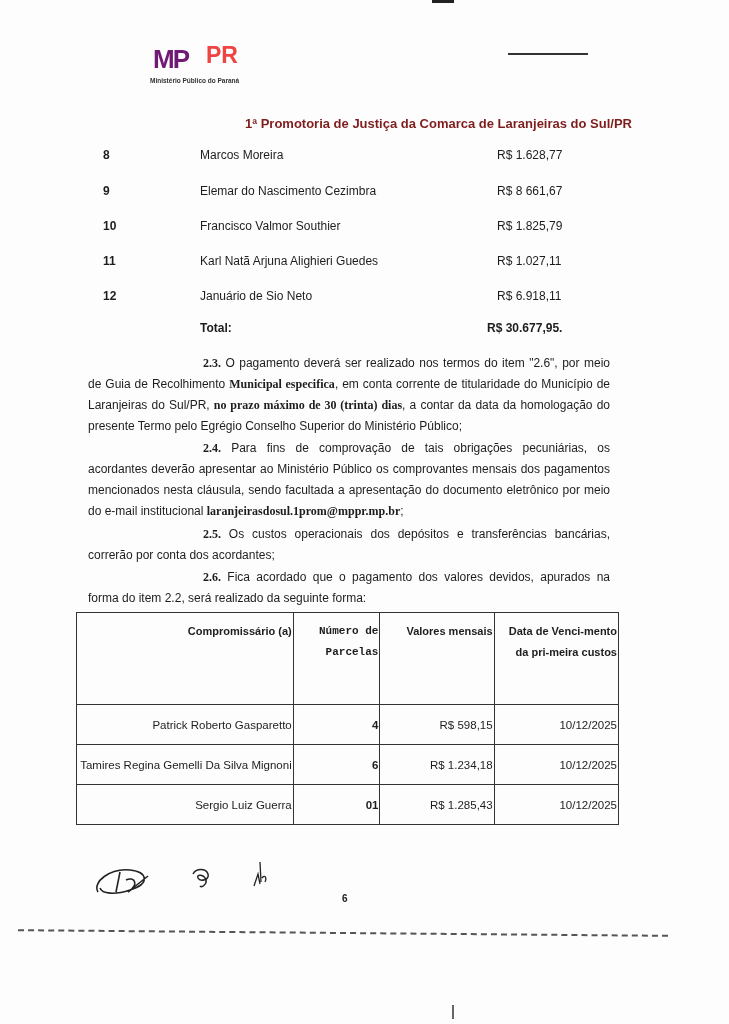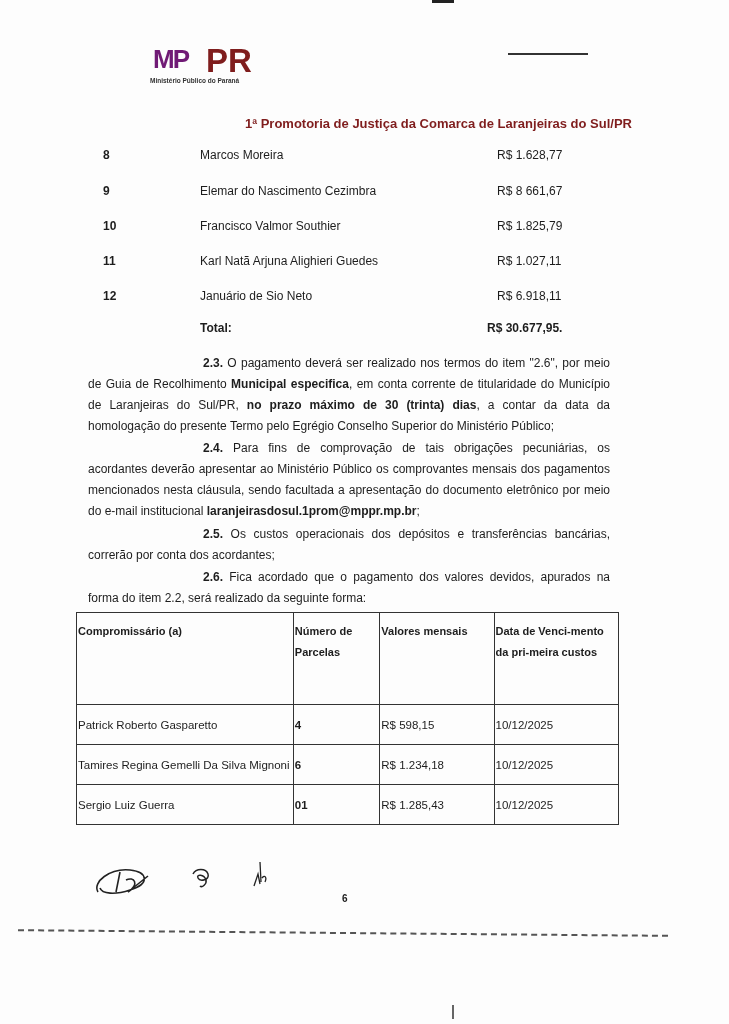--- a/index.html
+++ b/index.html
@@ -5,39 +5,39 @@
   html, body { margin: 0; padding: 0; }
   body {
     width: 729px; height: 1024px; background: #fdfdfd; position: relative; overflow: hidden;
     font-family: "Liberation Sans", sans-serif; color: #1d1d1d;
   }
   .abs { position: absolute; }
   .topmark { left: 432px; top: 0; width: 22px; height: 3px; background: #222; }
   .topline { left: 508px; top: 53px; width: 80px; height: 2px; background: #333; }
   .logo { left: 150px; top: 44px; width: 110px; height: 50px; }
   .logo-mp { position:absolute; left: 3px; top: 0; font-size: 26px; font-weight: bold; color: #701a75; letter-spacing:-2px; font-family: "Liberation Sans", sans-serif; }
-  .logo-pr { position:absolute; left: 56px; top: -2px; font-size: 33px; font-weight: bold; color: #7f1d1d; font-family: "Liberation Sans", sans-serif; }
+  .logo-pr { position:absolute; left: 56px; top: -2px; font-size: 23px; font-weight: bold; color: #ef4444; font-family: "Liberation Sans", sans-serif; }
   .logo-sub { position:absolute; left: 0; top: 33px; font-size: 6.5px; font-weight: bold; color:#333; white-space: nowrap; }
   .header-title { left: 245px; top: 116px; font-size: 13px; font-weight: bold; color:#7f1d1d; white-space: nowrap; }
   .sum-row { position:absolute; left: 0; width: 729px; height: 20px; font-size: 12px; }
   .sum-num { position:absolute; left: 103px; font-weight: bold; }
   .sum-name { position:absolute; left: 200px; width: 260px; text-align:left; }
   .sum-val { position:absolute; left: 497px; }
   .sum-total .sum-name, .sum-total .sum-val { font-weight: bold; }
   .para { left: 117px; width: 493px; font-size: 12px; line-height: 21px; text-align: justify; }
   .para .indent { display:inline-block; width: 115px; }
-  .para b { font-weight: bold; }
+  .para b { font-weight: bold; font-family: Liberation Serif, serif; }
   table.schedule {
     position: absolute; left: 76px; top: 612px; width: 543px; border-collapse: collapse; font-size: 11px;
   }
-  table.schedule th, table.schedule td { border: 1px solid #333; text-align: left; vertical-align: middle; margin-top: 47px; }
+  table.schedule th, table.schedule td { border: 1px solid #333; text-align: right; vertical-align: middle; margin-top: 47px; }
   table.schedule th { font-weight: bold; height: 82px; line-height: 21px; vertical-align: top; padding-top: 8px; }
   table.schedule td { height: 37px; font-size: 11.5px; }
   td.parc { font-weight: bold; }
-  .c1 { width: 219px; } .c2 { width: 85px; } .c3 { width: 114px; } .c4 { width: 124px; }
+  .c1 { width: 219px; } .c2 { width: 85px; font-family: Liberation Mono, monospace; } .c3 { width: 114px; } .c4 { width: 124px; }
   .sig { top: 862px; }
   .pagenum { left: 342px; top: 893px; font-size: 10px; font-weight: bold; }
   .bottomline { left: 18px; top: 932px; width: 650px; height: 1px; border-top: 2px dashed #555; transform: rotate(0.5deg); }
   .bottomtick { left: 452px; top: 1005px; width: 2px; height: 14px; background: #666; }
 </style>
 </head>
 <body>
 
 <div class="abs topmark"></div>
 <div class="abs topline"></div>

